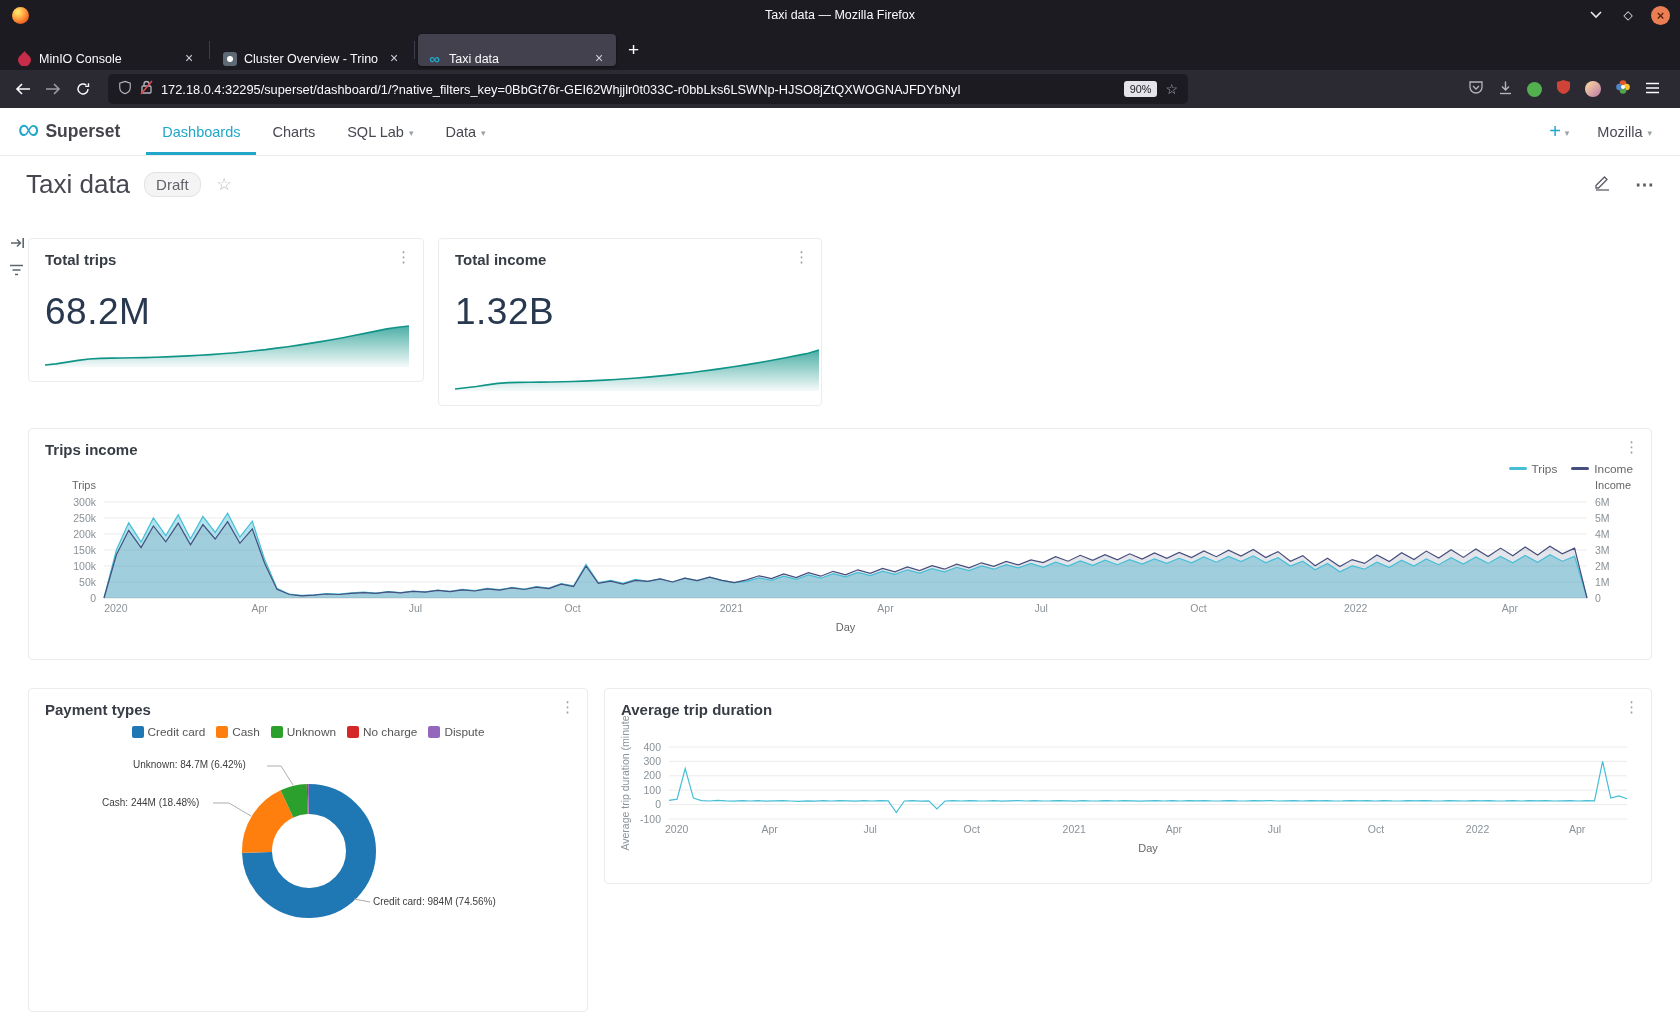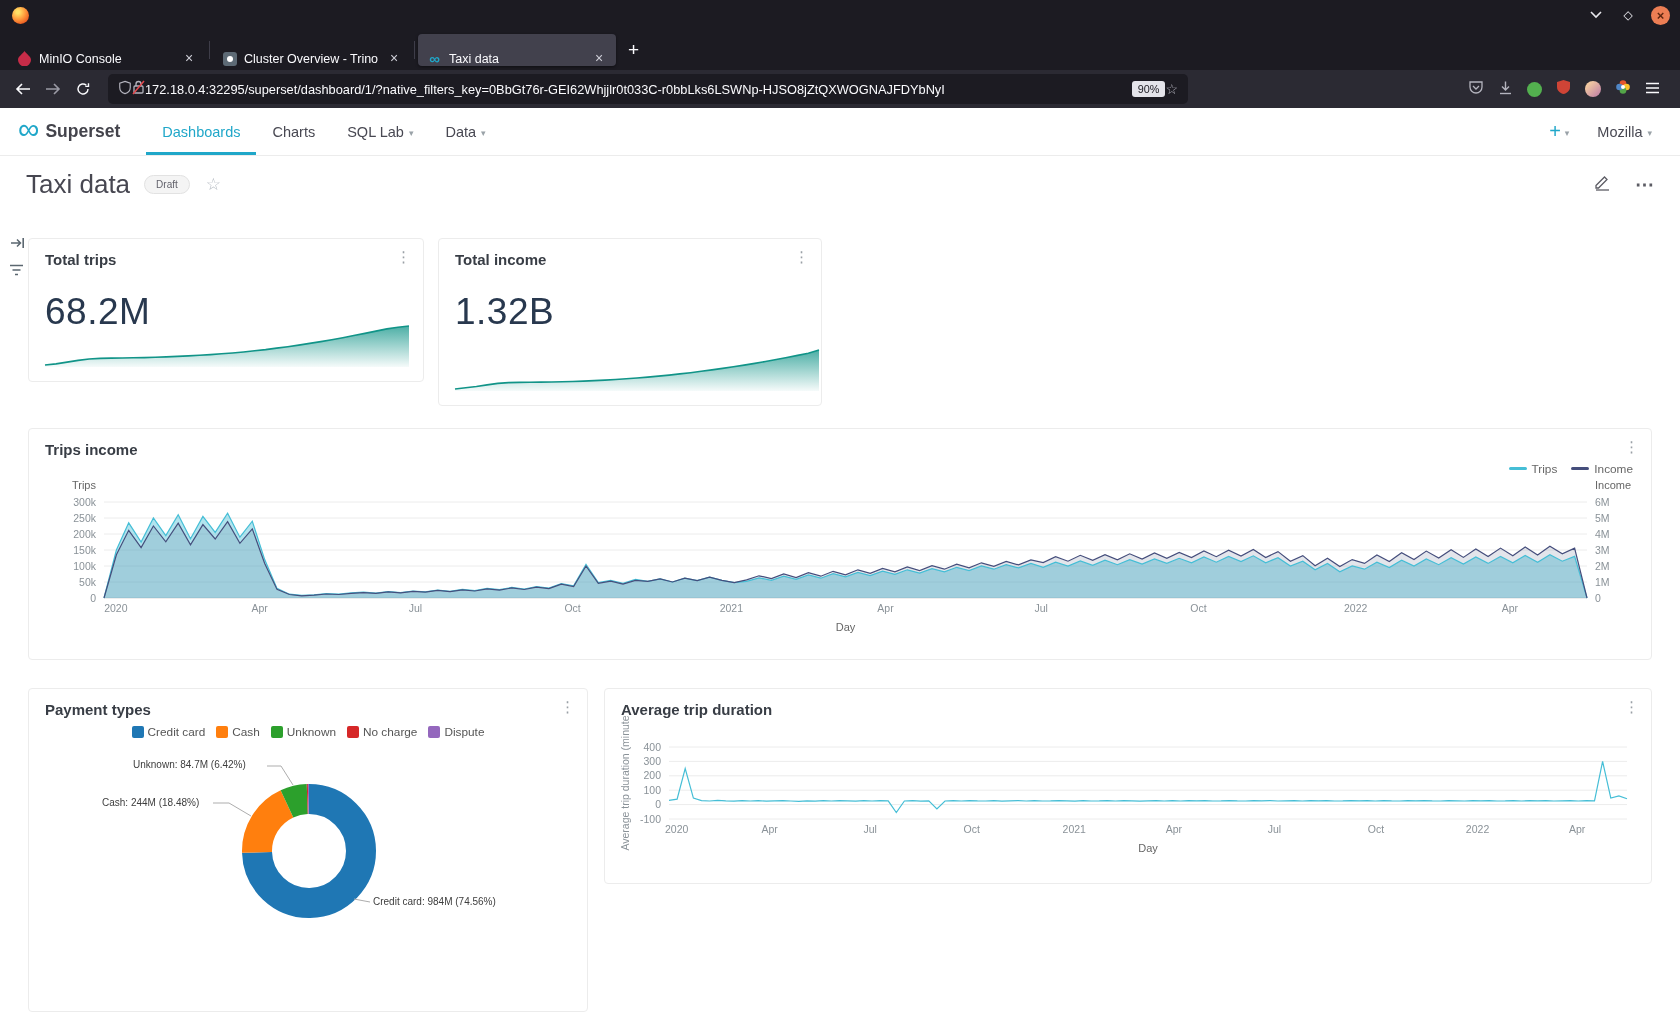--- a/index.html
+++ b/index.html
@@ -20,21 +20,21 @@
   .tab.active{background:#42414d;box-shadow:0 1px 3px rgba(0,0,0,.45)}
   .tab-label{flex:1;overflow:hidden;text-overflow:ellipsis;white-space:nowrap}
   .tab-close{color:#cfcfd8;font-size:14px;width:16px;text-align:center}
   .sep{width:1px;height:18px;background:#3e3d49;margin:0 3px}
   .newtab{color:#fbfbfe;font-size:19px;padding:0 12px;font-weight:300}
   .favicon{width:15px;height:15px;display:flex;align-items:center;justify-content:center;flex:none}
   .fav-inf{color:#20a7c9;font-weight:bold;font-size:15px;line-height:1}
 
   .navbar{position:absolute;top:70px;left:0;right:0;height:38px;background:#2b2a33;display:flex;align-items:center;padding:0 8px}
   .navbt{width:30px;height:28px;display:flex;align-items:center;justify-content:center;border-radius:4px}
-  .urlbar{width:1080px;height:30px;background:#1c1b22;border-radius:5px;display:flex;align-items:center;padding:0 10px;margin:12px 10px}
+  .urlbar{width:1080px;height:30px;background:#1c1b22;border-radius:5px;display:flex;align-items:center;padding:0 10px;gap:8px;margin:12px 10px}
   .url-text{flex:1;color:#fbfbfe;font-size:12.8px;white-space:nowrap;overflow:hidden;text-overflow:ellipsis}
   .zoom-badge{background:#e4e4ea;color:#1c1b22;font-size:10.8px;padding:2px 6px;border-radius:3px}
   .star{color:#b4b4be;font-size:14px}
   .spacer{flex:1}
   .toolicons{display:flex;align-items:center;gap:14px;padding:0 12px}
   .dot-green{width:15px;height:15px;border-radius:50%;background:#53b04f;display:inline-block}
   .avatar{width:16px;height:16px;border-radius:50%;background:linear-gradient(135deg,#f2c9a1 20%,#c98da5 80%);display:inline-block}
 
   
   .ss-nav{position:absolute;top:108px;left:0;right:0;height:48px;background:#fff;border-bottom:1px solid #ececec;display:flex;align-items:stretch;padding:0 18px}
@@ -44,21 +44,21 @@
   .ss-menu{display:flex;align-items:stretch;margin-left:26px}
   .ss-item{display:flex;align-items:center;padding:0 16px;font-size:14.5px;color:#484852;gap:5px;border-bottom:3px solid transparent;border-top:3px solid transparent}
   .ss-item.active{color:#20a7c9;border-bottom-color:#20a7c9}
   .caret{font-size:9px;color:#9aa2a8;margin-top:2px}
   .ss-right{margin-left:auto;display:flex;align-items:center;gap:28px;padding-right:10px}
   .ss-plus{color:#20a7c9;font-size:20px;display:flex;gap:4px;align-items:center}
   .ss-settings{font-size:14.5px;color:#484852;display:flex;gap:5px;align-items:center}
 
   .page-head{position:absolute;top:156px;left:0;right:0;height:56px;background:#fff;display:flex;align-items:center;padding:0 26px}
   .pg-title{font-size:26px;color:#474751}
-  .draft-badge{margin-left:14px;background:#f4f4f4;border:1px solid #e2e2e2;border-radius:11px;padding:3px 11px;font-size:10px;color:#62626b}
+  .draft-badge{margin-left:14px;background:#f4f4f4;border:1px solid #e2e2e2;border-radius:11px;padding:3px 11px;font-size:15px;color:#62626b}
   .fav-star{margin-left:16px;color:#b6bcc3;font-size:17px}
   .head-actions{margin-left:auto;display:flex;align-items:center;gap:24px}
   .dots{font-size:19px;color:#5c5c64;font-weight:bold}
 
   .filter-expand{position:absolute;left:10px;top:236px}
   .filter-funnel{position:absolute;left:9px;top:262px}
 
   
   .card{position:absolute;background:#fff;border:1px solid #ececec;border-radius:4px}
   .card-title{position:absolute;left:16px;top:12px;font-size:15px;font-weight:bold;color:#383d45}
@@ -84,20 +84,21 @@
   #lbl-credit{left:344px;top:207px}
   .y-rot{position:absolute;left:20px;top:94px;transform:translate(-50%,-50%) rotate(-90deg);font-size:10.5px;color:#8a9298;white-space:nowrap}
 </style>
 </head>
 <body>
 
 <div class="screen">
 
   <div class="titlebar">
     <span class="fx-logo"></span>
+    <span class="win-title">Taxi data — Mozilla Firefox</span>
     <span class="win-controls">
       <span class="wc">
           <svg width="12" height="8" viewBox="0 0 12 8">
             <path d="M1 1l5 5 5-5" fill="none" stroke="#e8e8ed" stroke-width="1.6"></path>
           </svg>
         </span>
       <span class="wc">◇</span>
       <span class="wc close">×</span>
     </span>
   </div>

